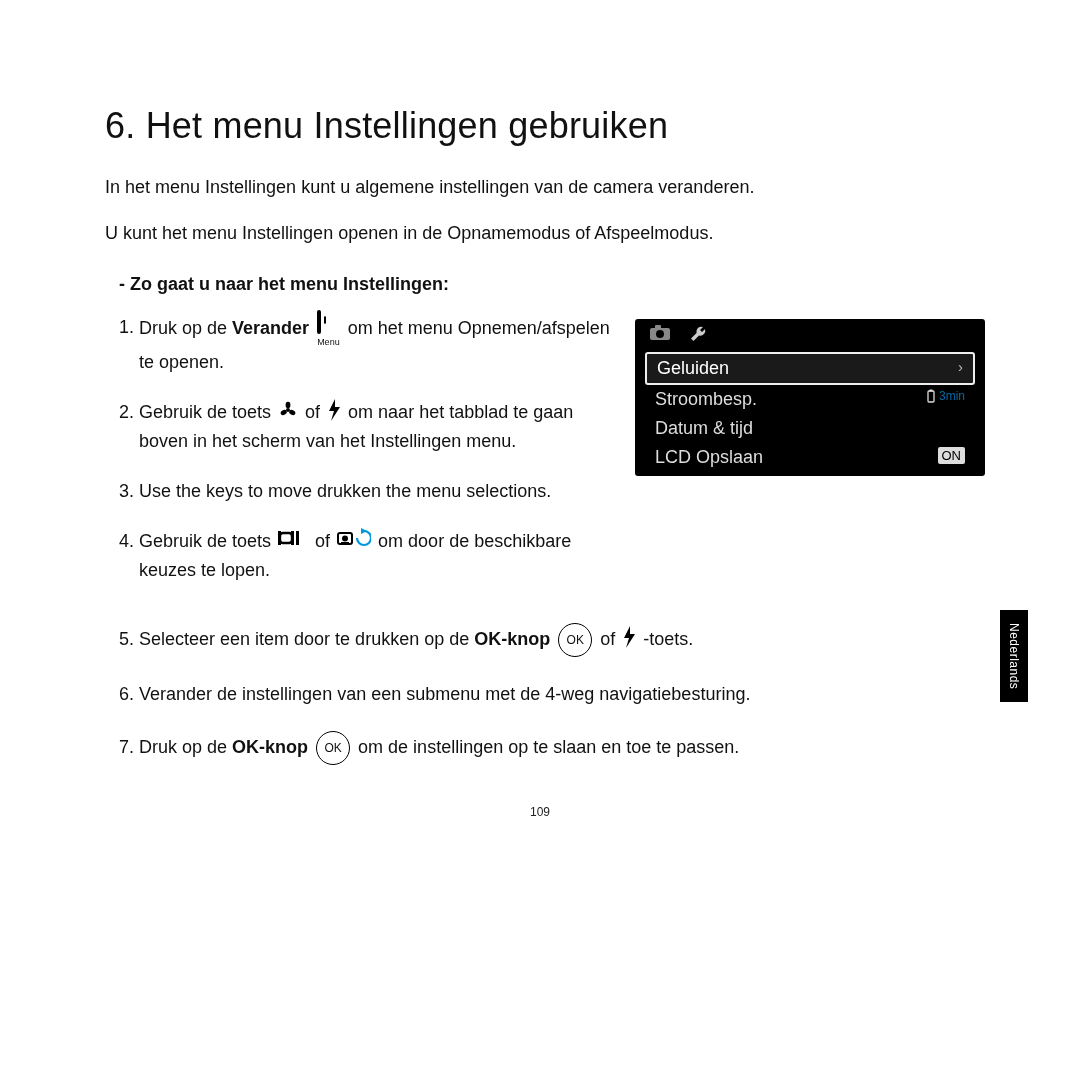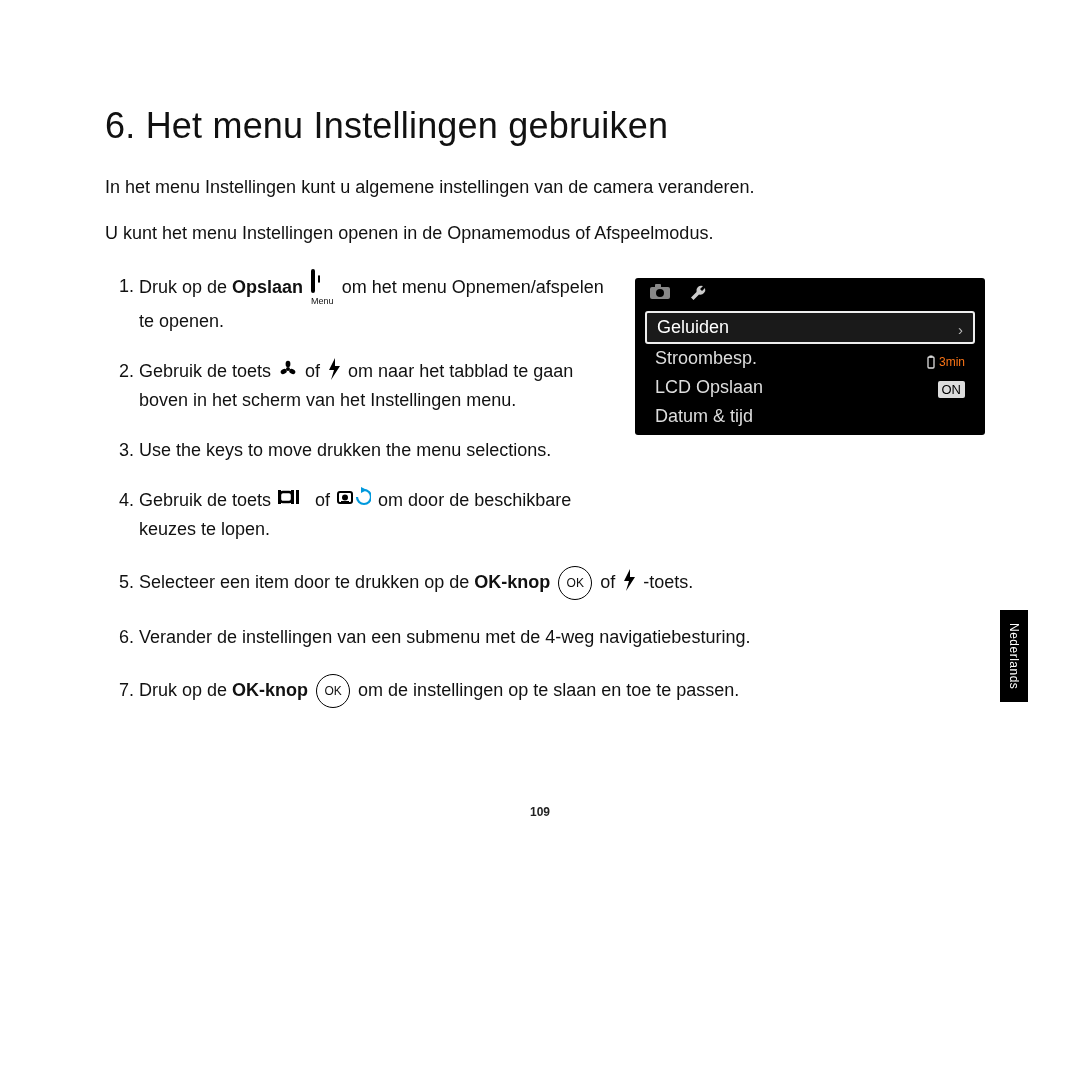--- a/index.html
+++ b/index.html
@@ -117,21 +117,21 @@
     padding: 6px 14px 4px 14px;
     font-size: 18px;
     color: #aaa;
   }
   .lcd-list {
     padding: 0 10px 4px 10px;
   }
   .lcd-row {
     display: flex;
     justify-content: space-between;
-    align-items: flex-end;
+    align-items: flex-start;
     padding: 4px 10px;
     font-size: 18px;
     color: #ddd;
   }
   .lcd-row.sel {
     border: 2px solid #eee;
     border-radius: 3px;
     background: #1a1a1a;
     color: #fff;
   }
@@ -143,21 +143,21 @@
     border-radius: 2px;
   }
   .lcd-row .arrow {
     font-size: 15px;
     color: #bbb;
     background: none;
     padding: 0;
   }
   .lcd-row .batt {
     font-size: 12px;
-    color: #f97316;
+    color: #0369a1;
     background: none;
     padding: 0;
     display: inline-flex;
     align-items: center;
     gap: 2px;
   }
   .lcd-row .lang {
     font-size: 13px;
     color: #ddd;
     background: none;
@@ -199,39 +199,39 @@
     letter-spacing: .5px;
   }
   .pnum {
     position: absolute;
     bottom: 30px;
     left: 0;
     width: 100%;
     text-align: center;
     font-size: 12px;
     color: #222;
-    font-weight: bold;
   }
 </style>
 </head>
 <body>
 
 <div class="page">
   <h1>6. Het menu Instellingen gebruiken</h1>
 
   <p class="intro">In het menu Instellingen kunt u algemene instellingen van de camera veranderen.</p>
   <p class="intro">U kunt het menu Instellingen openen in de Opnamemodus of Afspeelmodus.</p>
 
+  <div class="sub">- Zo gaat u naar het menu Instellingen:</div>
 
   <div class="cols">
     <div class="leftcol">
       <ol class="steps">
 
         <li>
-          <span>Druk op de </span><span class="b">Opslaan</span>
+          <span>Druk op de </span><span class="b">Verander</span>
           <span class="menu-btn">
             <span class="frame"></span>
             <div class="lbl">Menu</div>
           </span>
           <span> om het menu Opnemen/afspelen te openen.</span>
         </li>
 
         <li>
           <span>Gebruik de toets </span><span class="flower-ic ic">
             <svg width="20" height="20" viewBox="-10 -10 20 20">
@@ -300,33 +300,33 @@
             <span>Stroombesp.</span>
             <span class="batt">
               <svg width="12" height="14" viewBox="0 0 12 14">
                   <rect x="3" y="2" width="6" height="11" rx="1" fill="none" stroke="#ddd" stroke-width="1.3"></rect>
                   <rect x="4.5" y="0.5" width="3" height="2" fill="#ddd"></rect>
                 </svg>
                 <span>3min</span>
             </span>
           </div>
           <div class="lcd-row">
+            <span>Datum &amp; tijd</span>
+            <span></span>
+          </div>
+          <div class="lcd-row">
             <span>LCD Opslaan</span>
             <span class="rv">ON</span>
-          </div>
-          <div class="lcd-row">
-            <span>Datum &amp; tijd</span>
-            <span></span>
           </div>
         </div>
       </div>
     </div>
   </div>
 
-  <ol class="steps" start="5" style="margin-top:0;">
+  <ol class="steps" start="5" style="margin-top:16px;">
     <li>
       <span>Selecteer een item door te drukken op de </span><span class="b">OK-knop</span>
       <span class="ok-circ">OK</span><span> of </span><span class="flash-ic ic">
         <svg width="14" height="22" viewBox="0 0 14 22">
             <polygon fill="#000" points="8,0 2,12 7,12 4,22 13,8 8,8"></polygon>
           </svg>
       </span><span> -toets.</span>
     </li>
     <li>
       <span>Verander de instellingen van een submenu met de 4-weg navigatiebesturing.</span>

